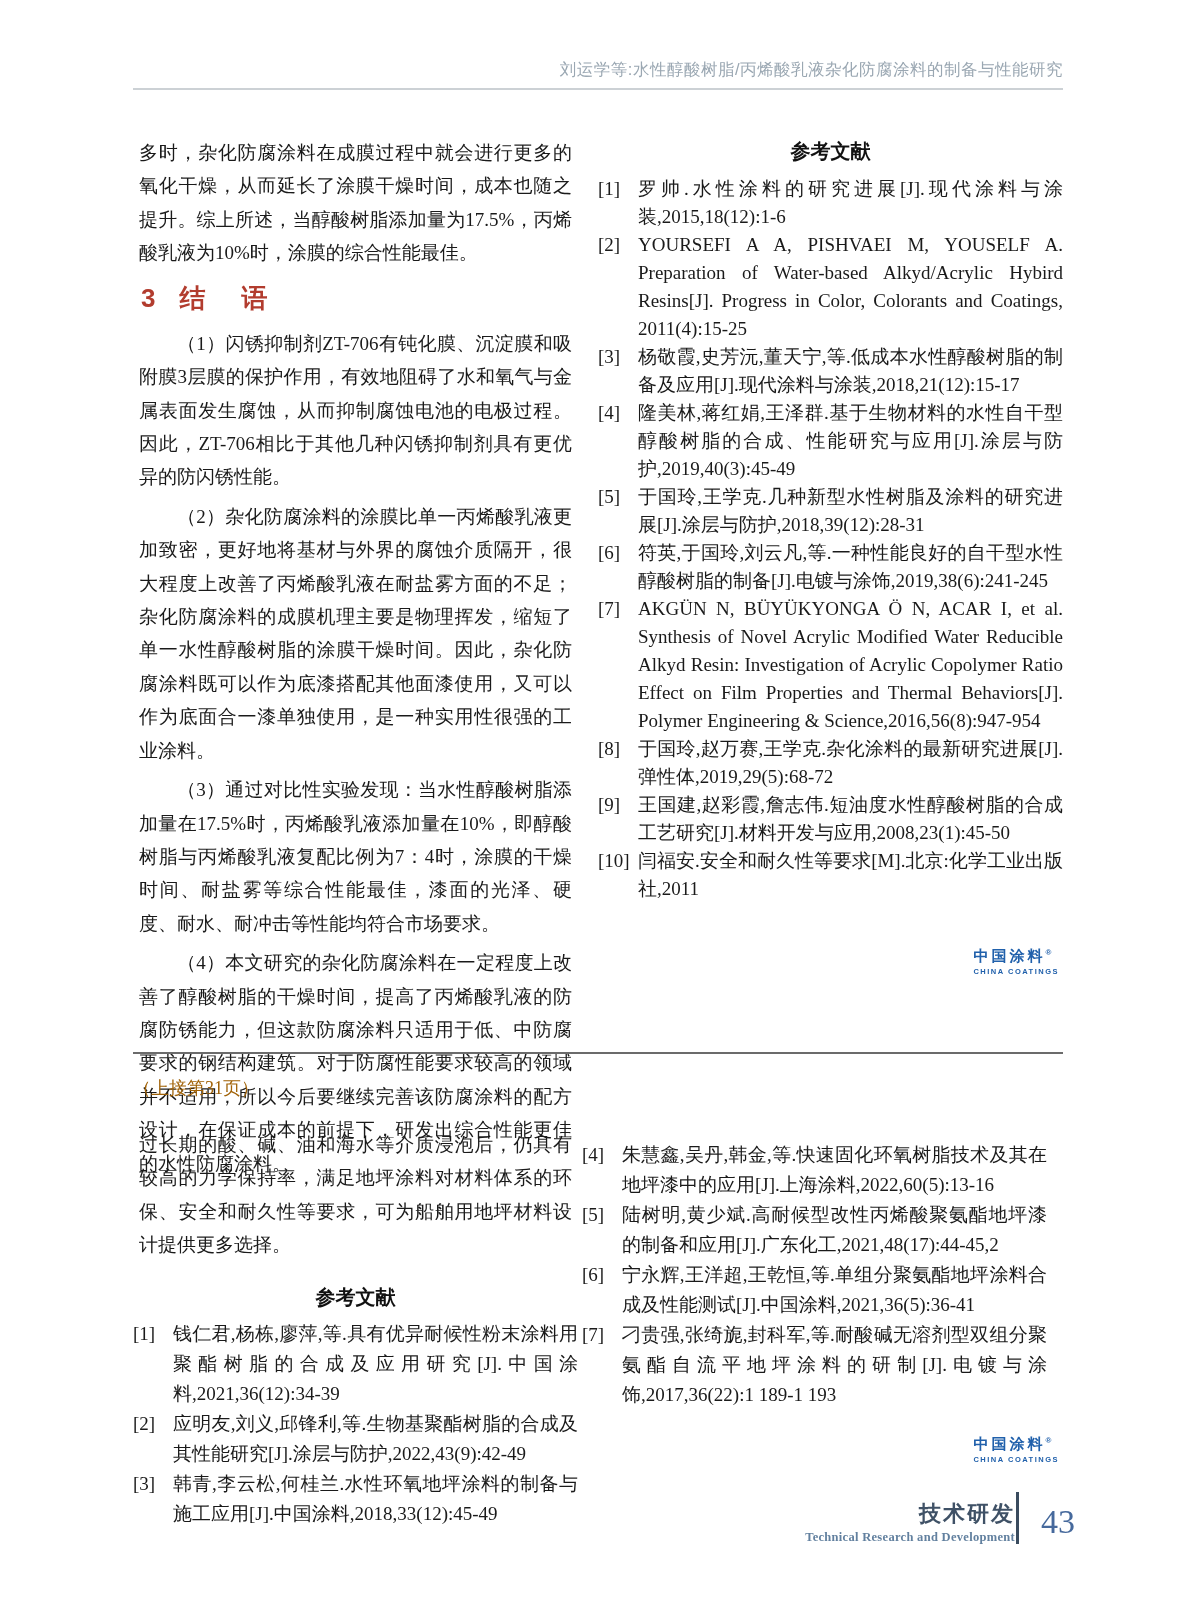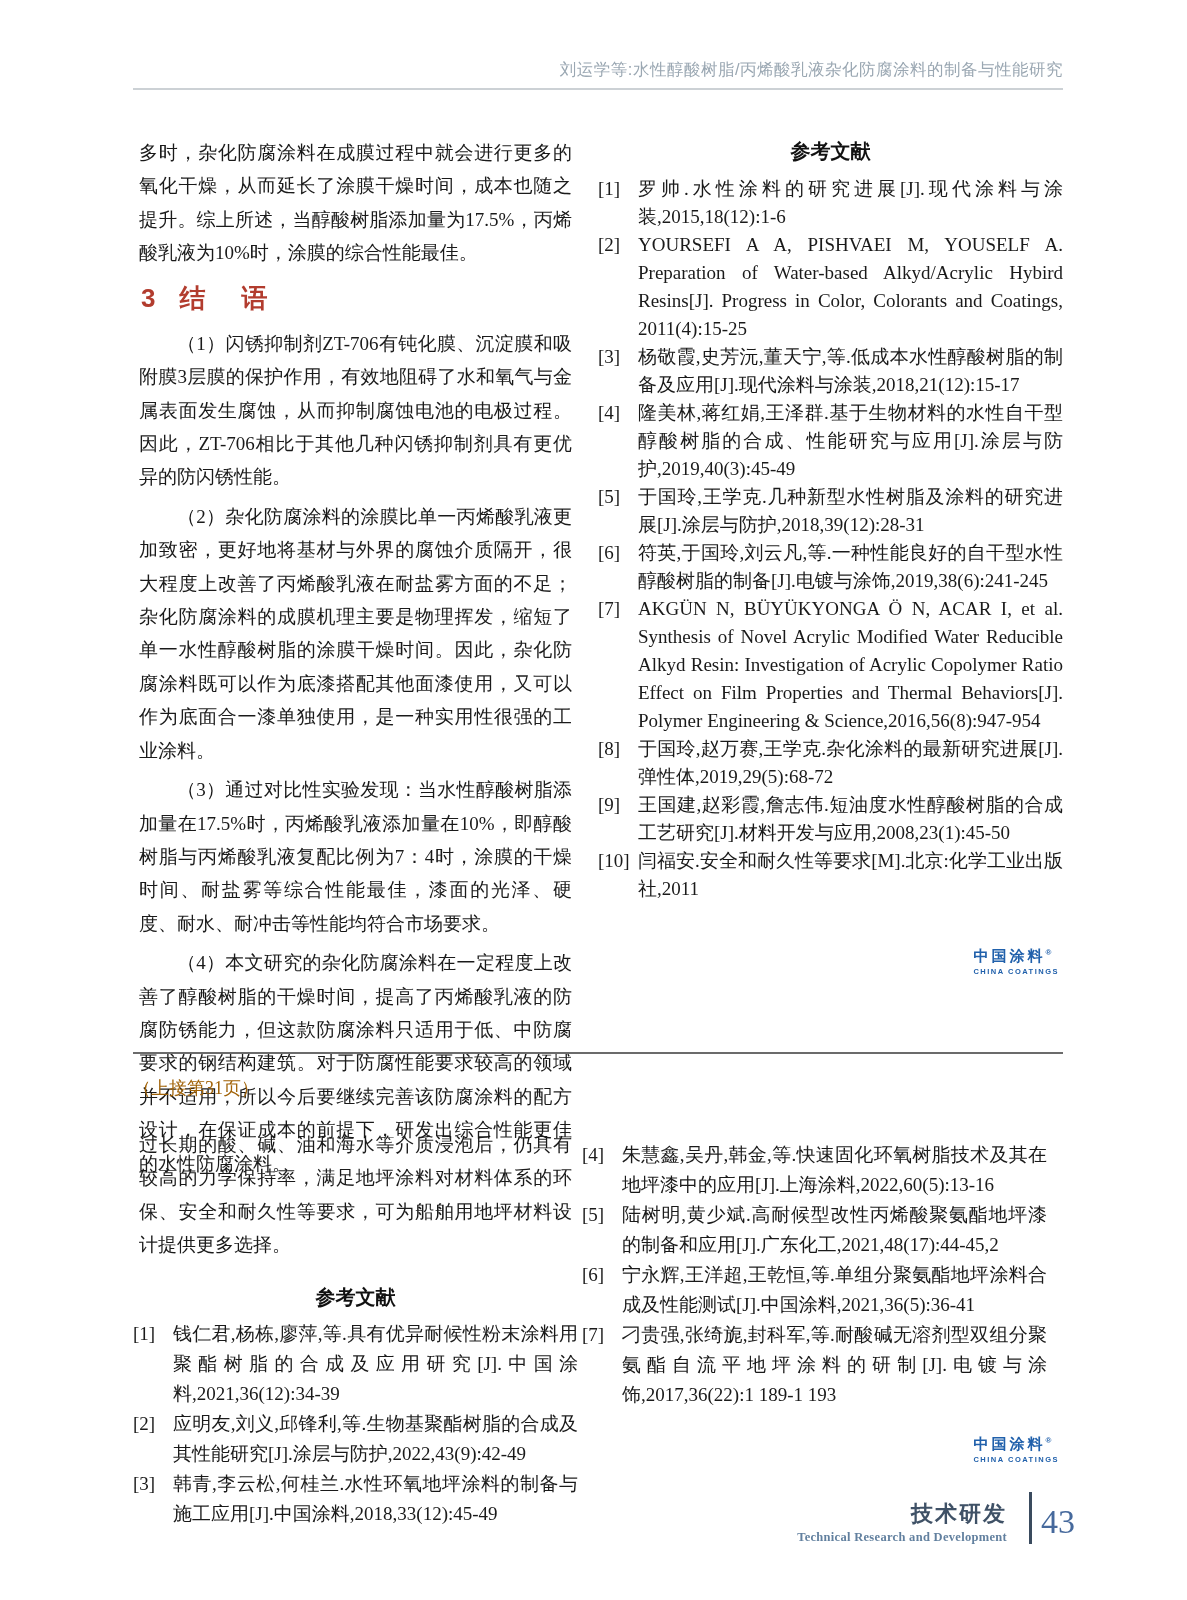--- a/index.html
+++ b/index.html
@@ -75,35 +75,35 @@
   .continued-note {
     font-size:18px; color:#a16207;
     line-height:24px; margin-bottom:22px;
   }
   .bottom-cols { display:flex; gap:4px; }
   .bottom-cols .refs-heading { margin-top:22px; margin-bottom:8px; }
   .pad-top { padding-top:18px; }
 
   
   .footer { position:absolute; top:1492px; right:112px; display:flex; }
-  .footer-labels { text-align:right; padding-right:22px; padding-top:11px; }
+  .footer-labels { text-align:right; padding-right:1px; padding-top:11px; }
   .footer-cn {
     font-family:"Liberation Sans","DejaVu Sans",sans-serif;
     font-weight:bold; font-size:22px; letter-spacing:2px;
     color:#3f5166; line-height:1;
   }
   .footer-en {
     font-family:"Liberation Serif","DejaVu Serif",serif;
     font-weight:bold; font-size:12.5px; letter-spacing:0.3px;
     color:#62809f; margin-top:6px; line-height:1;
   }
   .footer-bar { width:3px; height:52px; background:#3a4b5e; }
   .footer-page {
     font-family:"Liberation Serif","DejaVu Serif",serif;
-    font-size:34px; color:#46699c; padding-left:9px; padding-top:13px; line-height:1;
+    font-size:34px; color:#46699c; padding-left:22px; padding-top:13px; line-height:1;
   }
 </style>
 </head>
 <body>
 
 <div class="page">
 
   <div class="header">
     <div class="running-title">刘运学等:水性醇酸树脂/丙烯酸乳液杂化防腐涂料的制备与性能研究</div>
     <div class="header-rule"></div>

